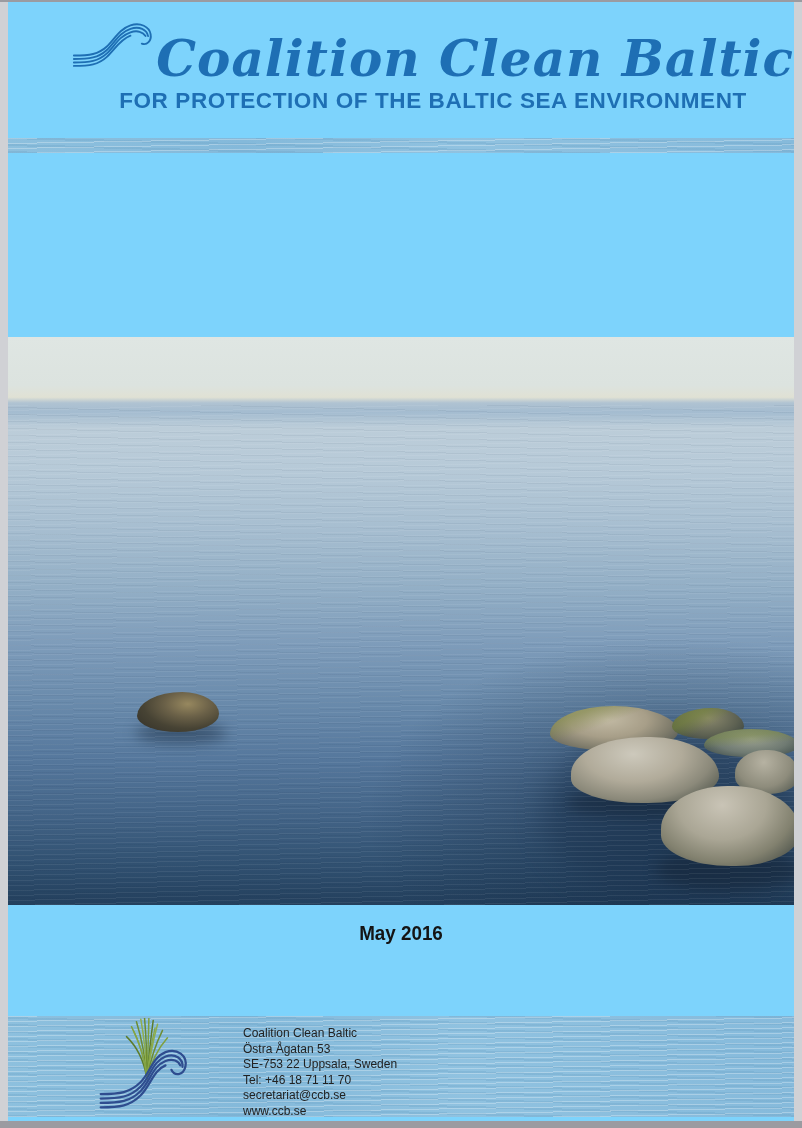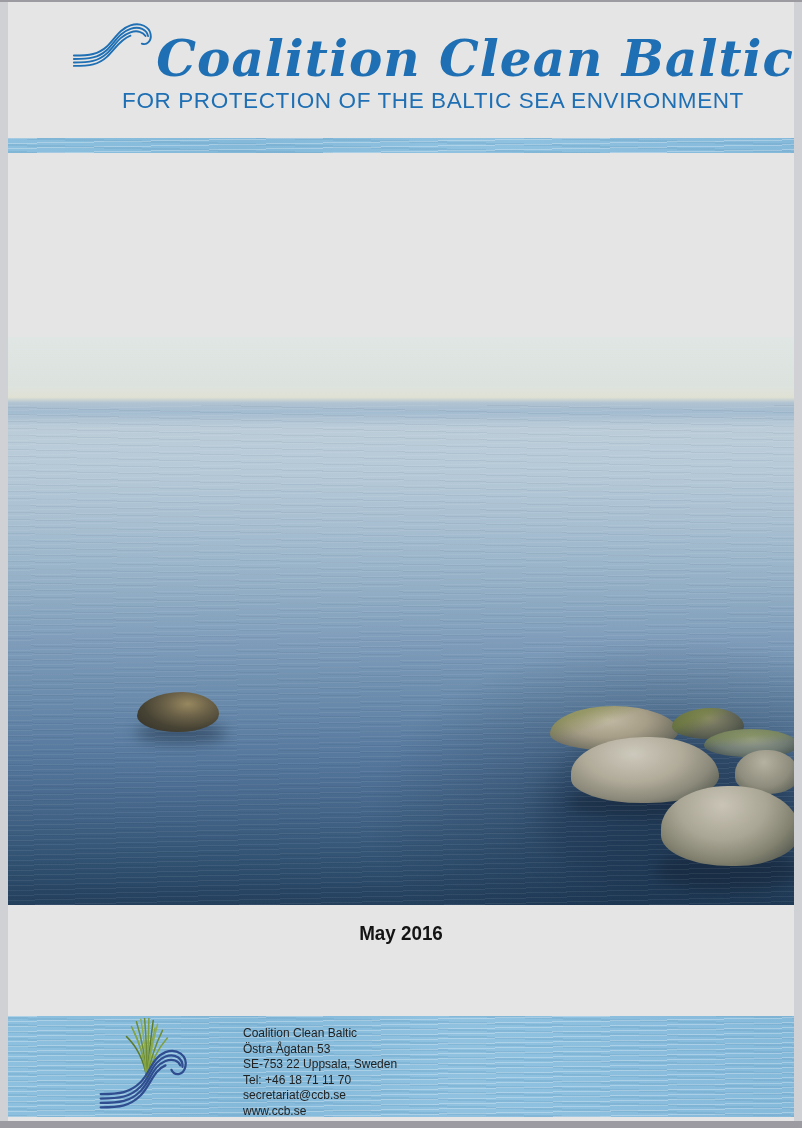--- a/index.html
+++ b/index.html
@@ -15,42 +15,42 @@
     content:""; position:absolute; left:0; top:0; right:0; height:2px;
     background:#9b9ba1; z-index:5;
   }
   .viewport::after { 
     content:""; position:absolute; left:0; bottom:0; right:0; height:7px;
     background:#9b9ba1; z-index:5;
   }
 
   .page {
     position:absolute; left:8px; right:8px; top:2px; bottom:7px;
-    background:#e5e5e5; overflow:hidden;
+    background:#7dd3fc; overflow:hidden;
   }
 
   
   .report-header { position:absolute; left:0; right:0; top:0; height:137px; }
   .header-inner { padding-left:64px; }
   .logo-row {
     display:flex; justify-content:center; align-items:flex-end;
     padding-top:22px; height:82px;
   }
   .logo-wave-svg { width:148px; height:76px; margin-right:-10px; margin-bottom:-2px; }
   .logo-script {
     font-family:"DejaVu Serif", serif;
     font-style:italic; font-weight:bold;
     font-size:50px; line-height:1;
     color:#1e6fb4; letter-spacing:1px;
     white-space:nowrap;
   }
   .tagline {
     text-align:center; margin-top:4px;
     font-size:22.5px; letter-spacing:0.6px;
-    color:#1e6fb4; white-space:nowrap;
+    color:#1e6fb4; white-space:nowrap;font-weight:bold;
   }
 
   
   .water-band {
     background-color:#89bddd;
     background-image:
       repeating-linear-gradient(179deg, rgba(255,255,255,0.28) 0 1px, transparent 1px 5px),
       repeating-linear-gradient(1.5deg, rgba(110,165,200,0.35) 0 2px, transparent 2px 7px),
       linear-gradient(90deg, #8dc0de, #84b9da 30%, #90c2e0 58%, #86badb);
   }

